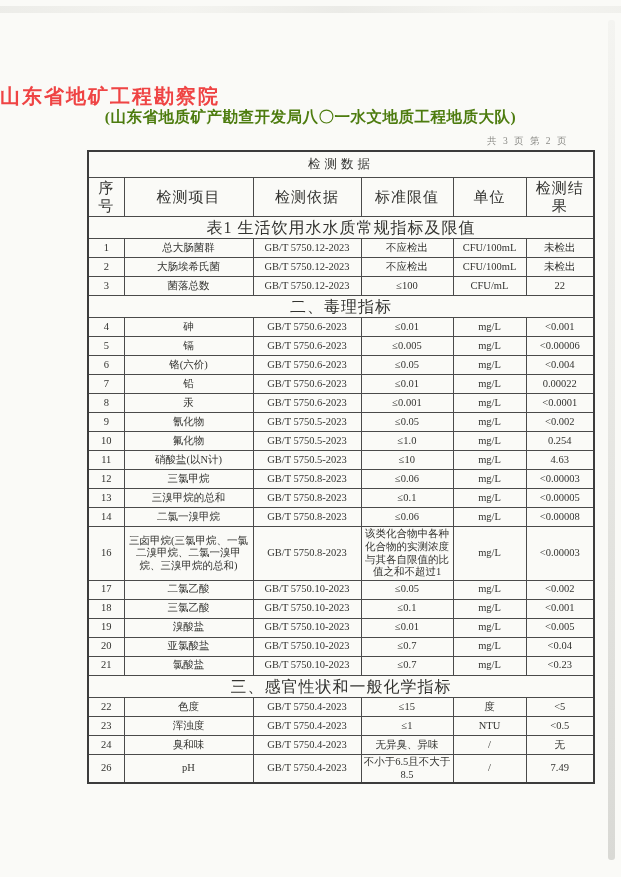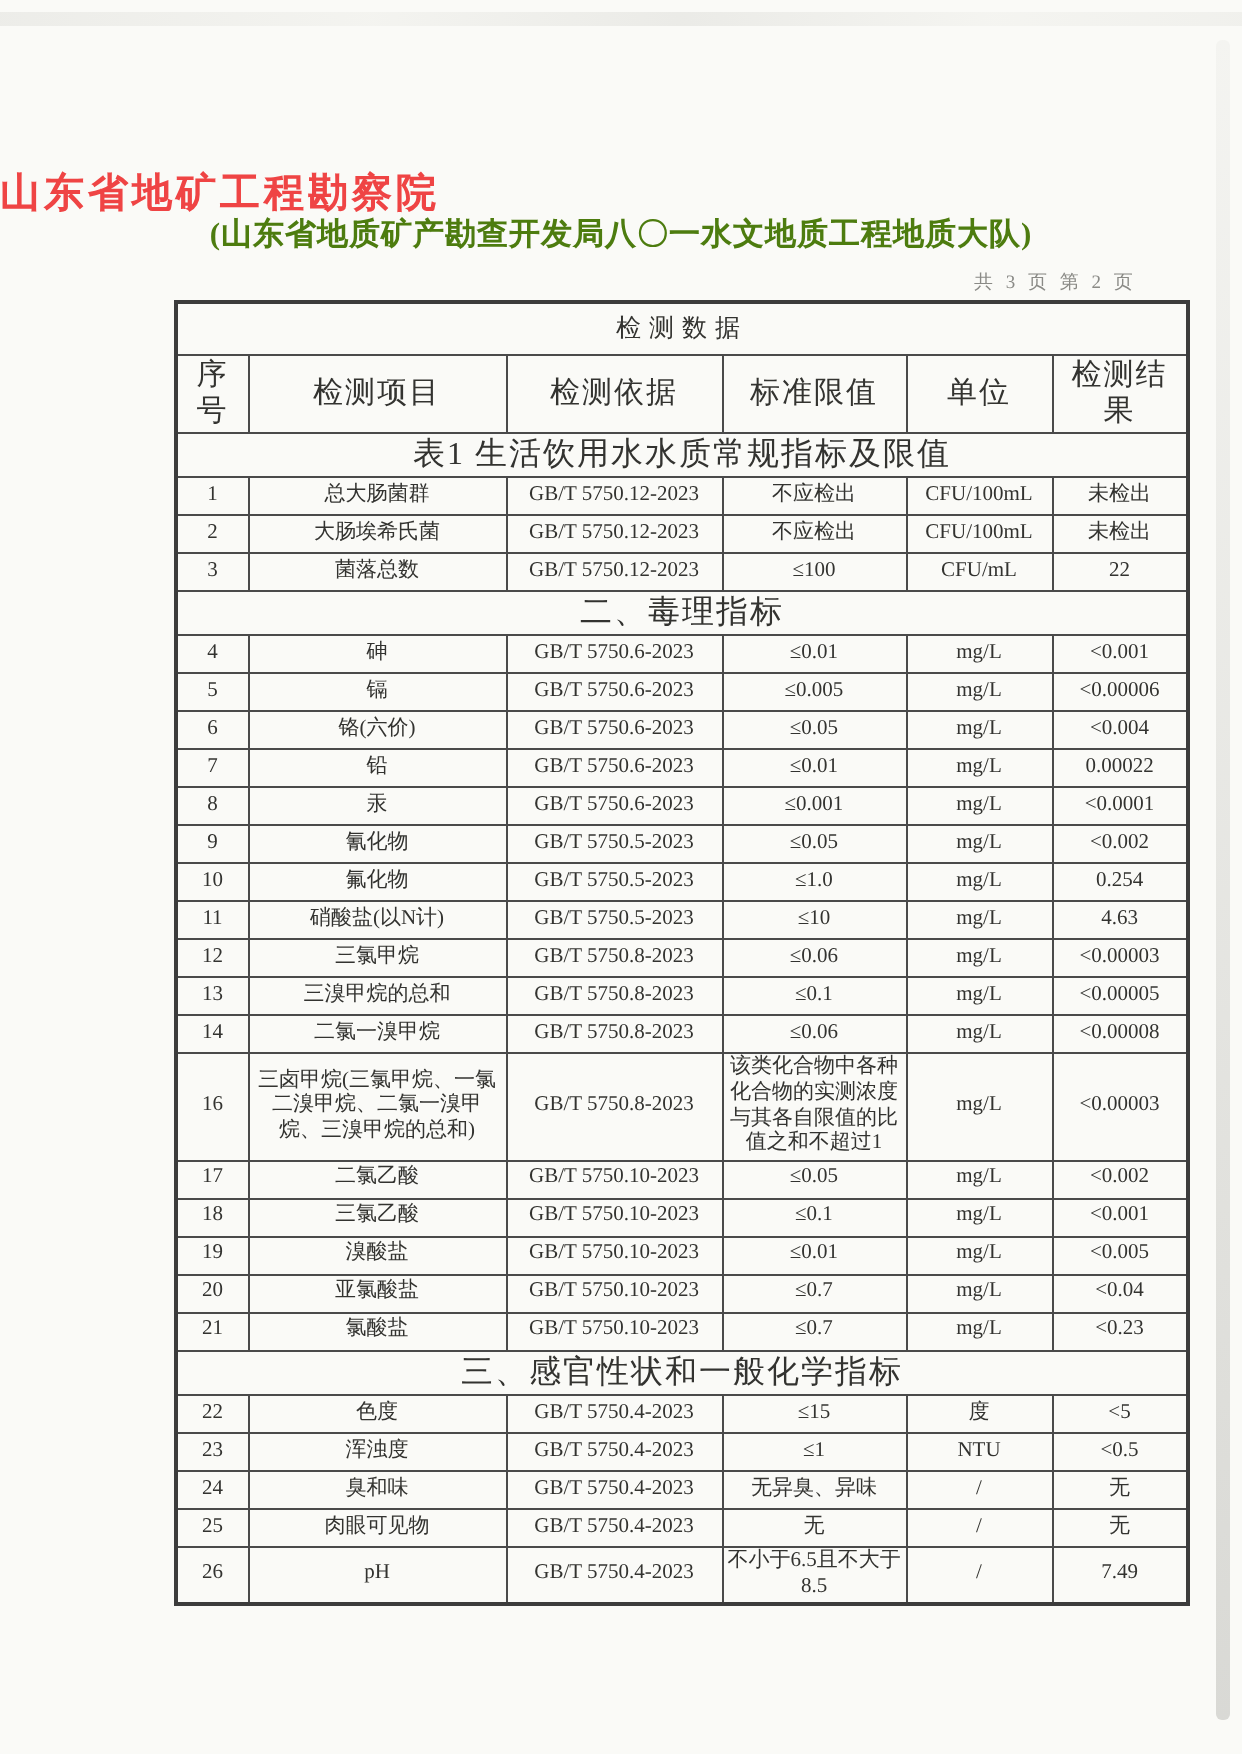--- a/index.html
+++ b/index.html
@@ -319,28 +319,20 @@
           </tr>
           <tr class="data-row">
             <td>24</td>
             <td>臭和味</td>
             <td>GB/T 5750.4-2023</td>
             <td>无异臭、异味</td>
             <td>/</td>
             <td>无</td>
           </tr>
           <tr class="data-row">
-            <td>25</td>
-            <td>肉眼可见物</td>
-            <td>GB/T 5750.4-2023</td>
-            <td>无</td>
-            <td>/</td>
-            <td>无</td>
-          </tr>
-          <tr class="data-row">
             <td>26</td>
             <td>pH</td>
             <td>GB/T 5750.4-2023</td>
             <td>不小于6.5且不大于8.5</td>
             <td>/</td>
             <td>7.49</td>
           </tr>
         </tbody>
     </table>
   </div>

